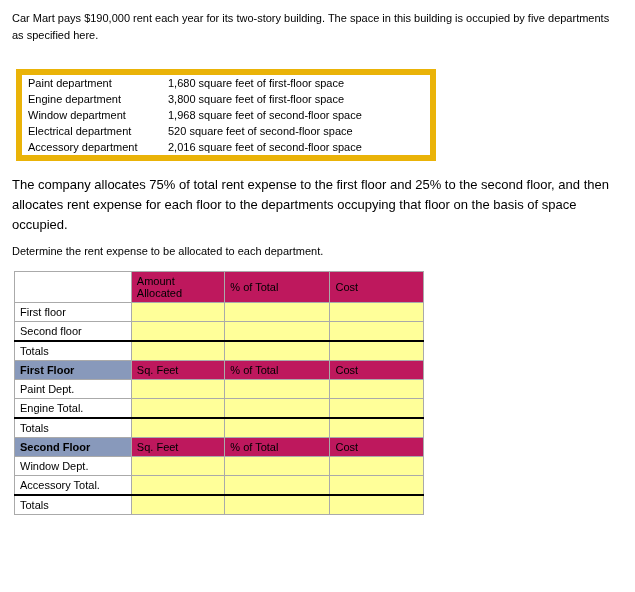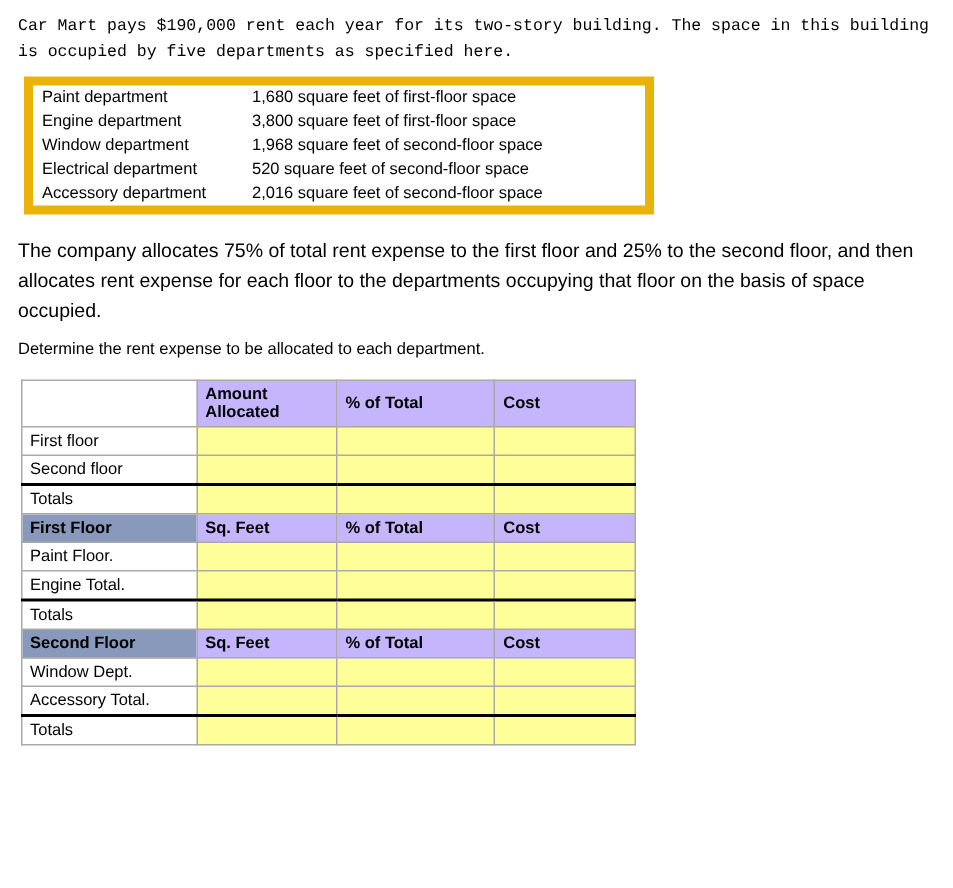--- a/index.html
+++ b/index.html
@@ -7,22 +7,21 @@
       font-family: Arial, sans-serif;
       font-size: 11px;
       background: #fff;
       color: #000;
       width: 635px;
       padding: 10px 12px;
     }
     .intro-text {
       font-size: 11px;
       line-height: 1.5;
-      margin-bottom: 8px;
-      font-family: Liberation Mono, monospace;
+      margin-bottom: 26px;
     }
     .dept-table {
       border: 6px solid #eab308;
       margin-bottom: 14px;
       width: 420px;
       margin-left: 4px;
     }
     .dept-table table {
       width: 100%;
       border-collapse: collapse;
@@ -54,24 +53,24 @@
       border-collapse: collapse;
       border: 1px solid #aaa;
     }
     .alloc-table th, .alloc-table td {
       border: 1px solid #aaa;
       padding: 3px 5px;
       font-size: 11px;
       text-align: left;
     }
     .header-blue {
-      background-color: #c4b5fd;
+      background-color: #be185d;
       color: #000;
       text-align: center;
-      font-weight: bold;
+      font-weight: normal;
     }
     .sub-header-blue {
       background-color: #8899bb;
       color: #000;
       text-align: left;
       font-weight: bold;
     }
     .input-cell {
       background-color: #ffff99;
       min-width: 80px;
@@ -159,21 +158,21 @@
         </tr>
       </tbody>
     <tbody id="first-floor-section">
     <tr>
           <td class="sub-header-blue">First Floor</td>
           <td class="header-blue">Sq. Feet</td>
           <td class="header-blue">% of Total</td>
           <td class="header-blue">Cost</td>
         </tr>
         <tr>
-          <td>Paint Floor.</td>
+          <td>Paint Dept.</td>
           <td class="input-cell"></td>
           <td class="input-cell"></td>
           <td class="input-cell"></td>
         </tr>
         <tr>
           <td>Engine Total.</td>
           <td class="input-cell"></td>
           <td class="input-cell"></td>
           <td class="input-cell"></td>
         </tr>

